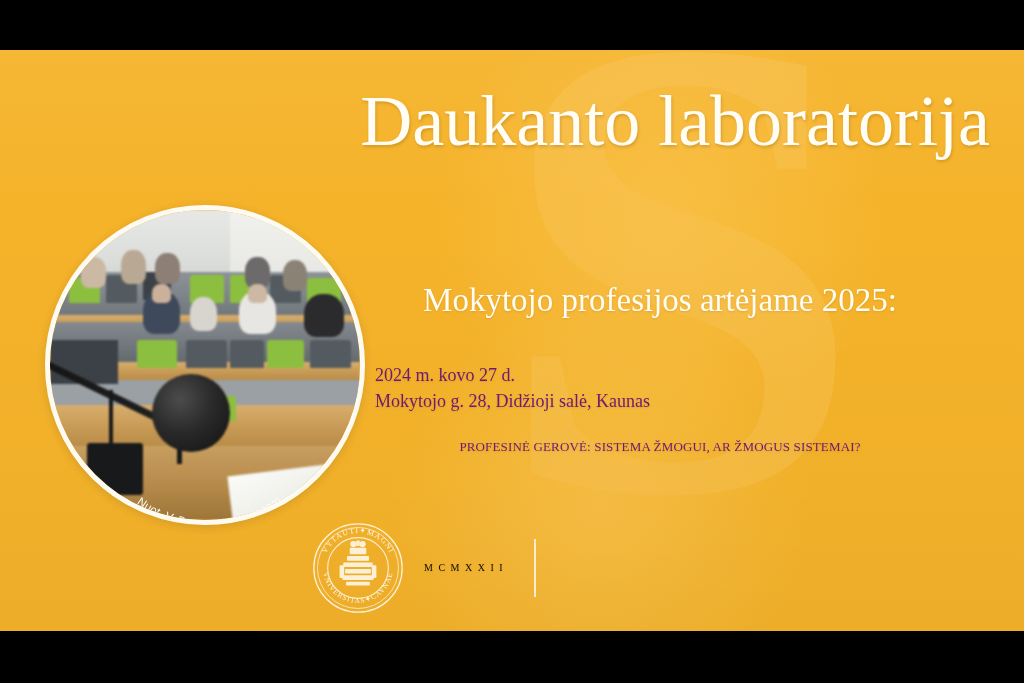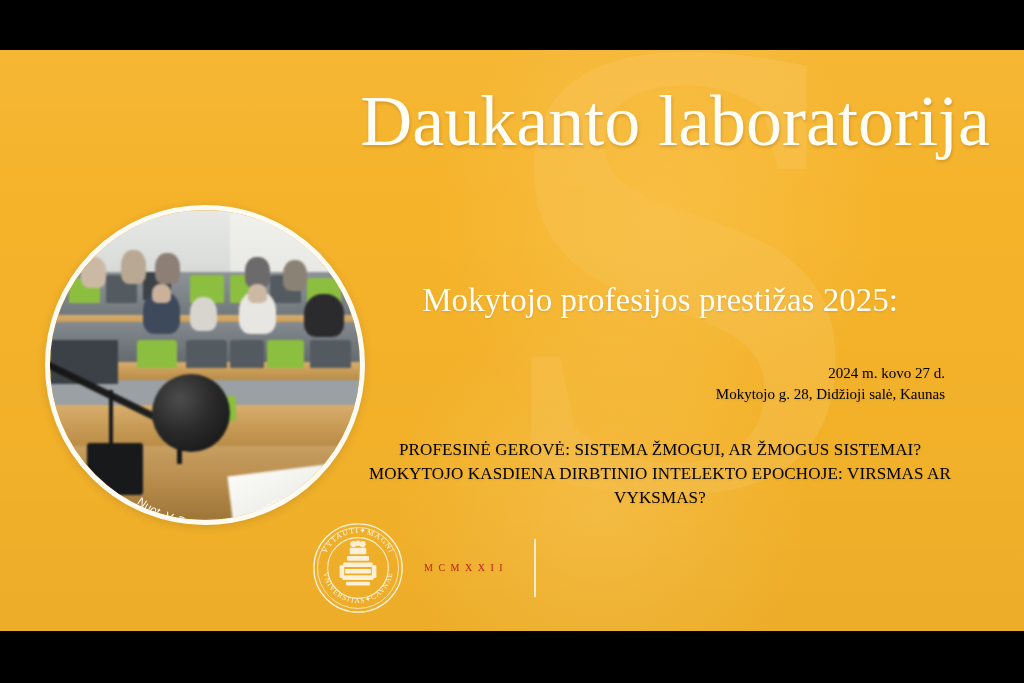--- a/index.html
+++ b/index.html
@@ -205,51 +205,51 @@
     font-size:33px;
     line-height:1.26;
     color:#fffdf4;
     text-shadow:0 1px 2px rgba(120,70,0,.18);
     z-index:20;
   }
   .datetime {
     position:absolute;
     left:375px; top:313px;
     width:570px;
-    text-align:right;
-    font-size:15px;
+    text-align:left;
+    font-size:18px;
     line-height:1.42;
-    color:#000000;
+    color:#701a75;
     text-shadow:0 1px 2px rgba(120,70,0,.16);
     z-index:20;
   }
   .questions {
     position:absolute;
     left:330px; top:388px;
     width:660px;
     text-align:center;
-    font-size:17px;
+    font-size:13px;
     line-height:1.42;
     letter-spacing:.15px;
-    color:#000000;
+    color:#701a75;
     text-shadow:0 1px 2px rgba(120,70,0,.16);
     z-index:20;
   }
 
   
   .footer {
     position:absolute;
     left:312px; top:472px;
     display:flex; align-items:center;
     z-index:20;
   }
   .seal { width:92px; height:92px; flex:0 0 92px; }
   .vdu-block {
     margin-left:18px;
-    color:#b91c1c;
+    color:#000000;
     text-shadow:0 1px 2px rgba(120,70,0,.16);
   }
   .mcm {
     font-family:"Liberation Serif", serif;
     font-size:10px;
     letter-spacing:5.5px;
     opacity:.92;
     margin-bottom:2px;
     padding-left:2px;
   }
@@ -340,31 +340,30 @@
         </defs>
         <text>
           <textPath href="#creditArc" startOffset="50%" text-anchor="middle">Nuot. V. Butanavičiaus (2023)</textPath>
         </text>
       </svg>
     </div>
 
     <div class="title">Daukanto laboratorija</div>
 
     <div class="subtitle">
-      <div>Mokytojo profesijos prestižas 2025:</div>
+      <div>Mokytojo profesijos artėjame 2025:</div>
     </div>
 
     <div class="datetime">
       <div>2024 m. kovo 27 d.</div>
       <div>Mokytojo g. 28, Didžioji salė, Kaunas</div>
     </div>
 
     <div class="questions">
       <div>PROFESINĖ GEROVĖ: SISTEMA ŽMOGUI, AR ŽMOGUS SISTEMAI?</div>
-      <div>MOKYTOJO KASDIENA DIRBTINIO INTELEKTO EPOCHOJE: VIRSMAS AR VYKSMAS?</div>
     </div>
 
     <div class="footer">
 
       <svg class="seal" viewBox="0 0 100 100">
         <circle cx="50" cy="50" r="48" fill="none" stroke="#fdf4e2" stroke-width="1.4" opacity=".95"></circle>
         <circle cx="50" cy="50" r="44" fill="none" stroke="#fdf4e2" stroke-width="1" opacity=".8"></circle>
         <circle cx="50" cy="50" r="33" fill="none" stroke="#fdf4e2" stroke-width="1.2" opacity=".9"></circle>
         <defs>
           <path id="sealTop" d="M 50,12 m -38,38 a 38,38 0 1 1 76,0" fill="none"></path>

